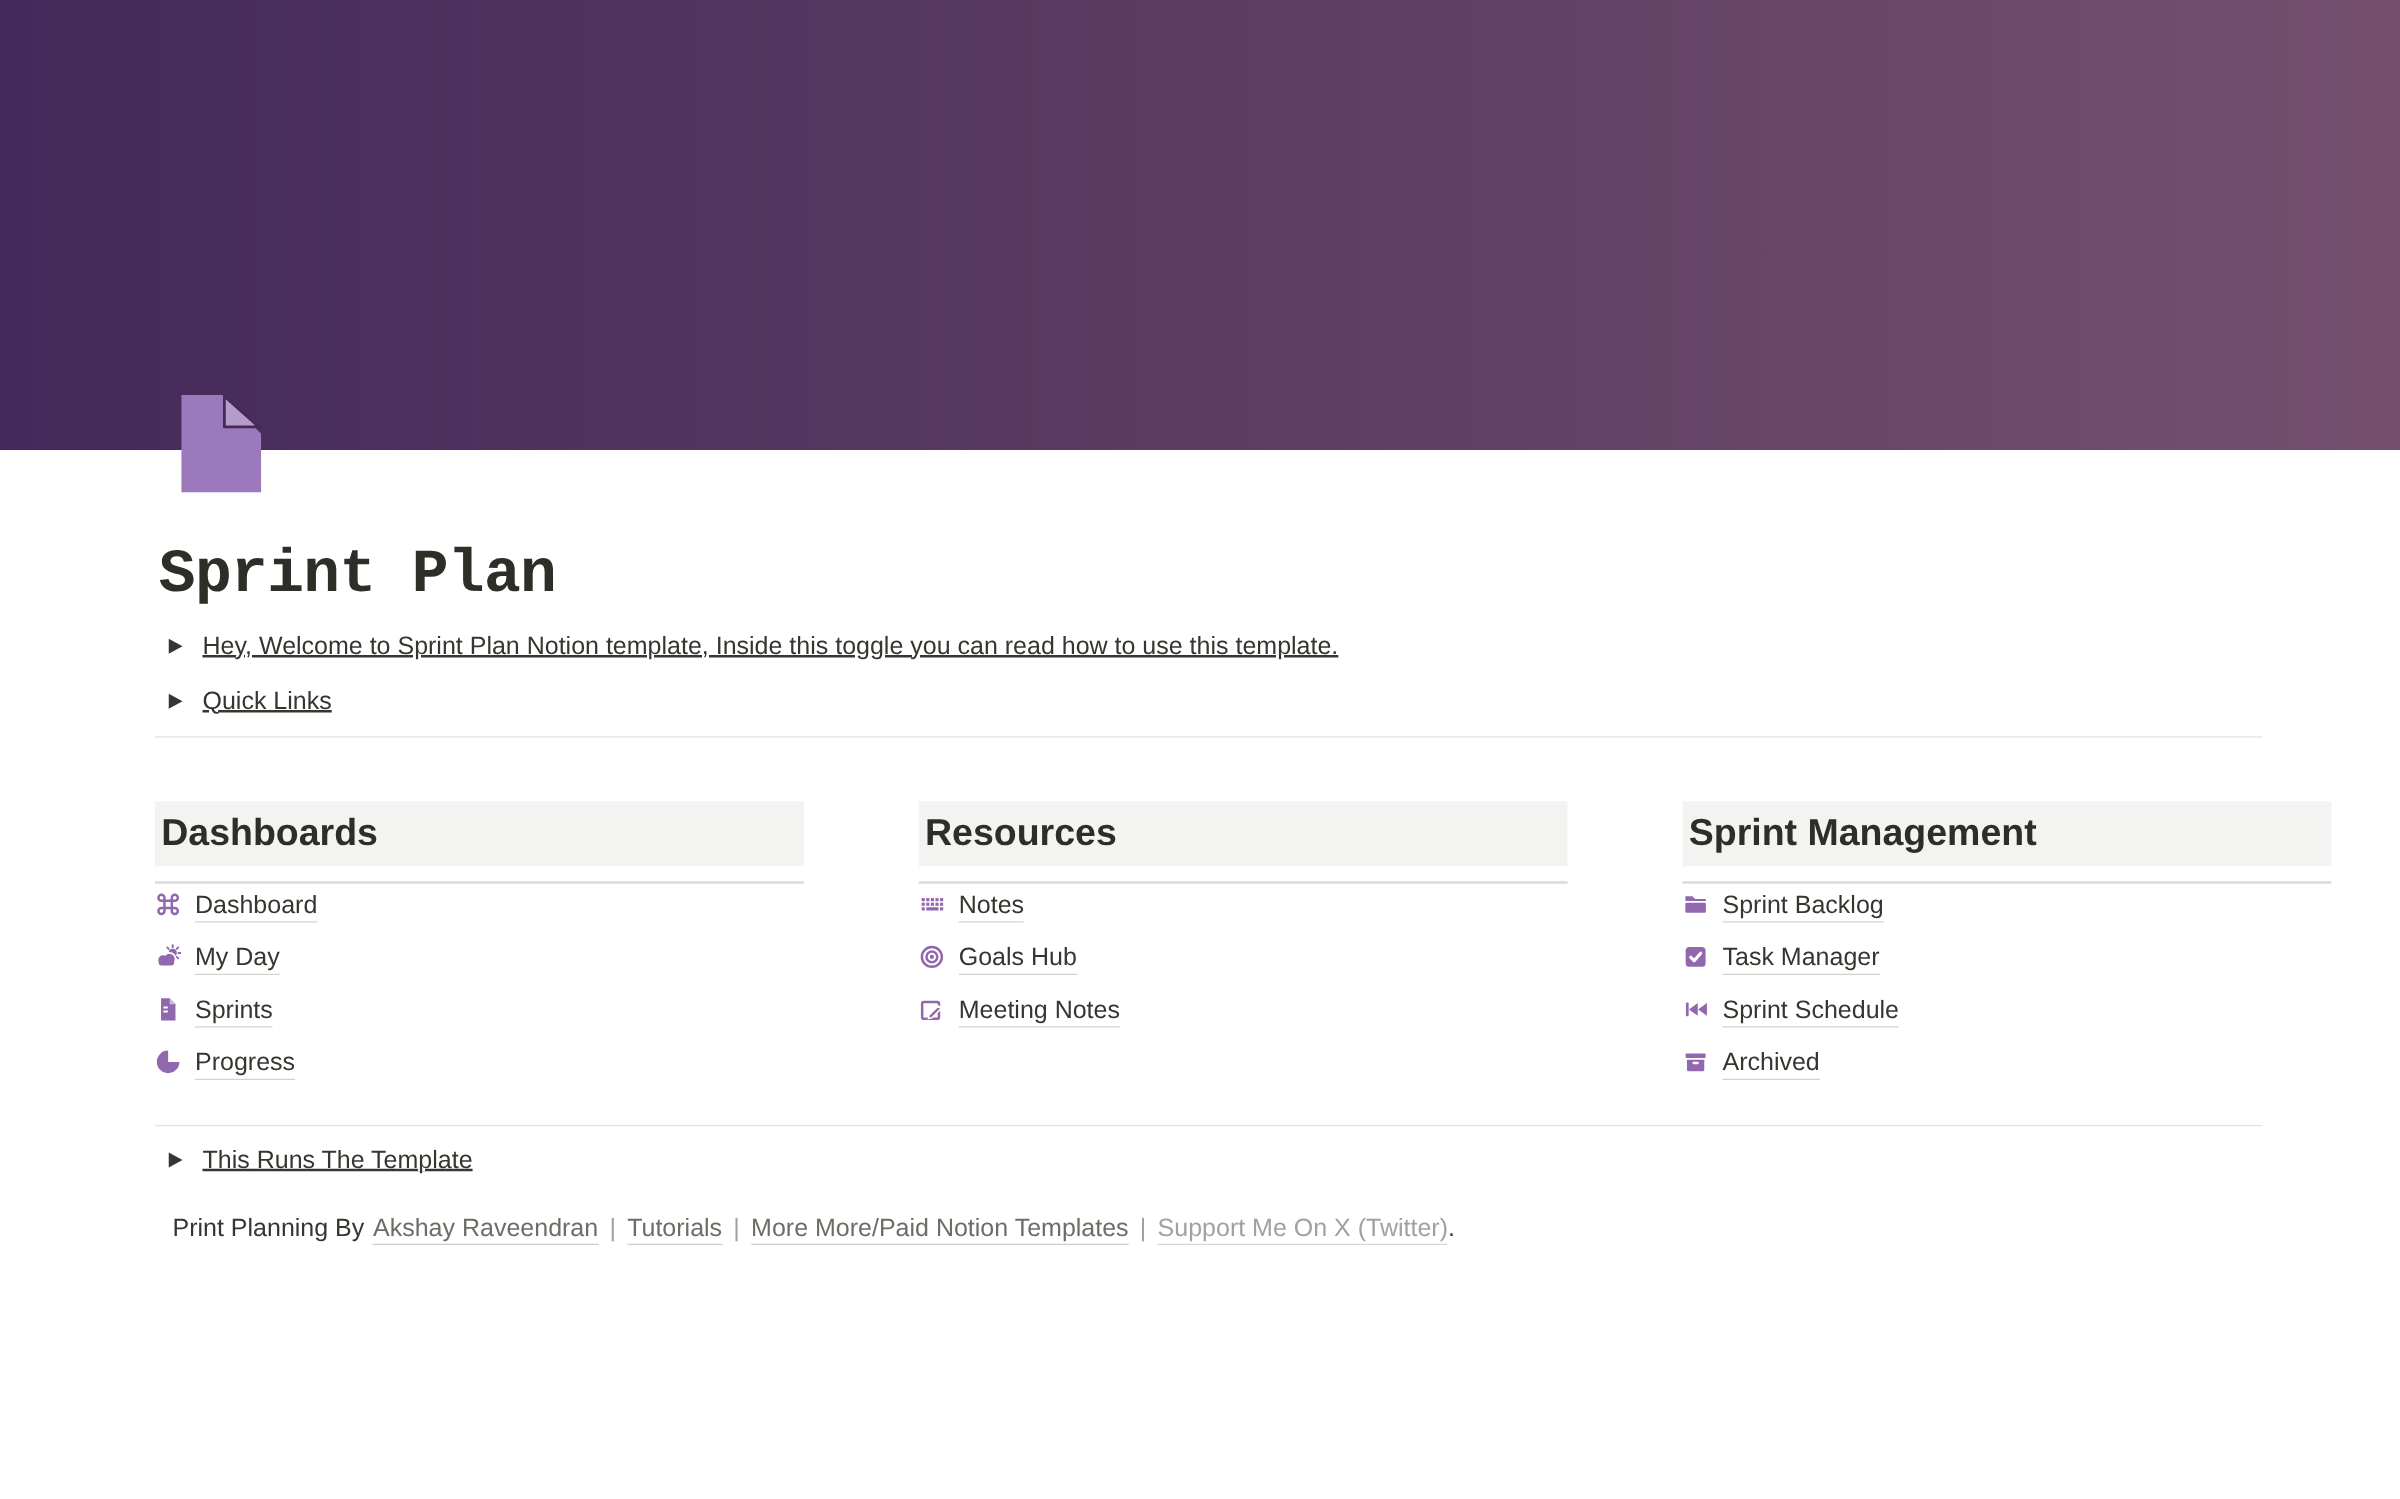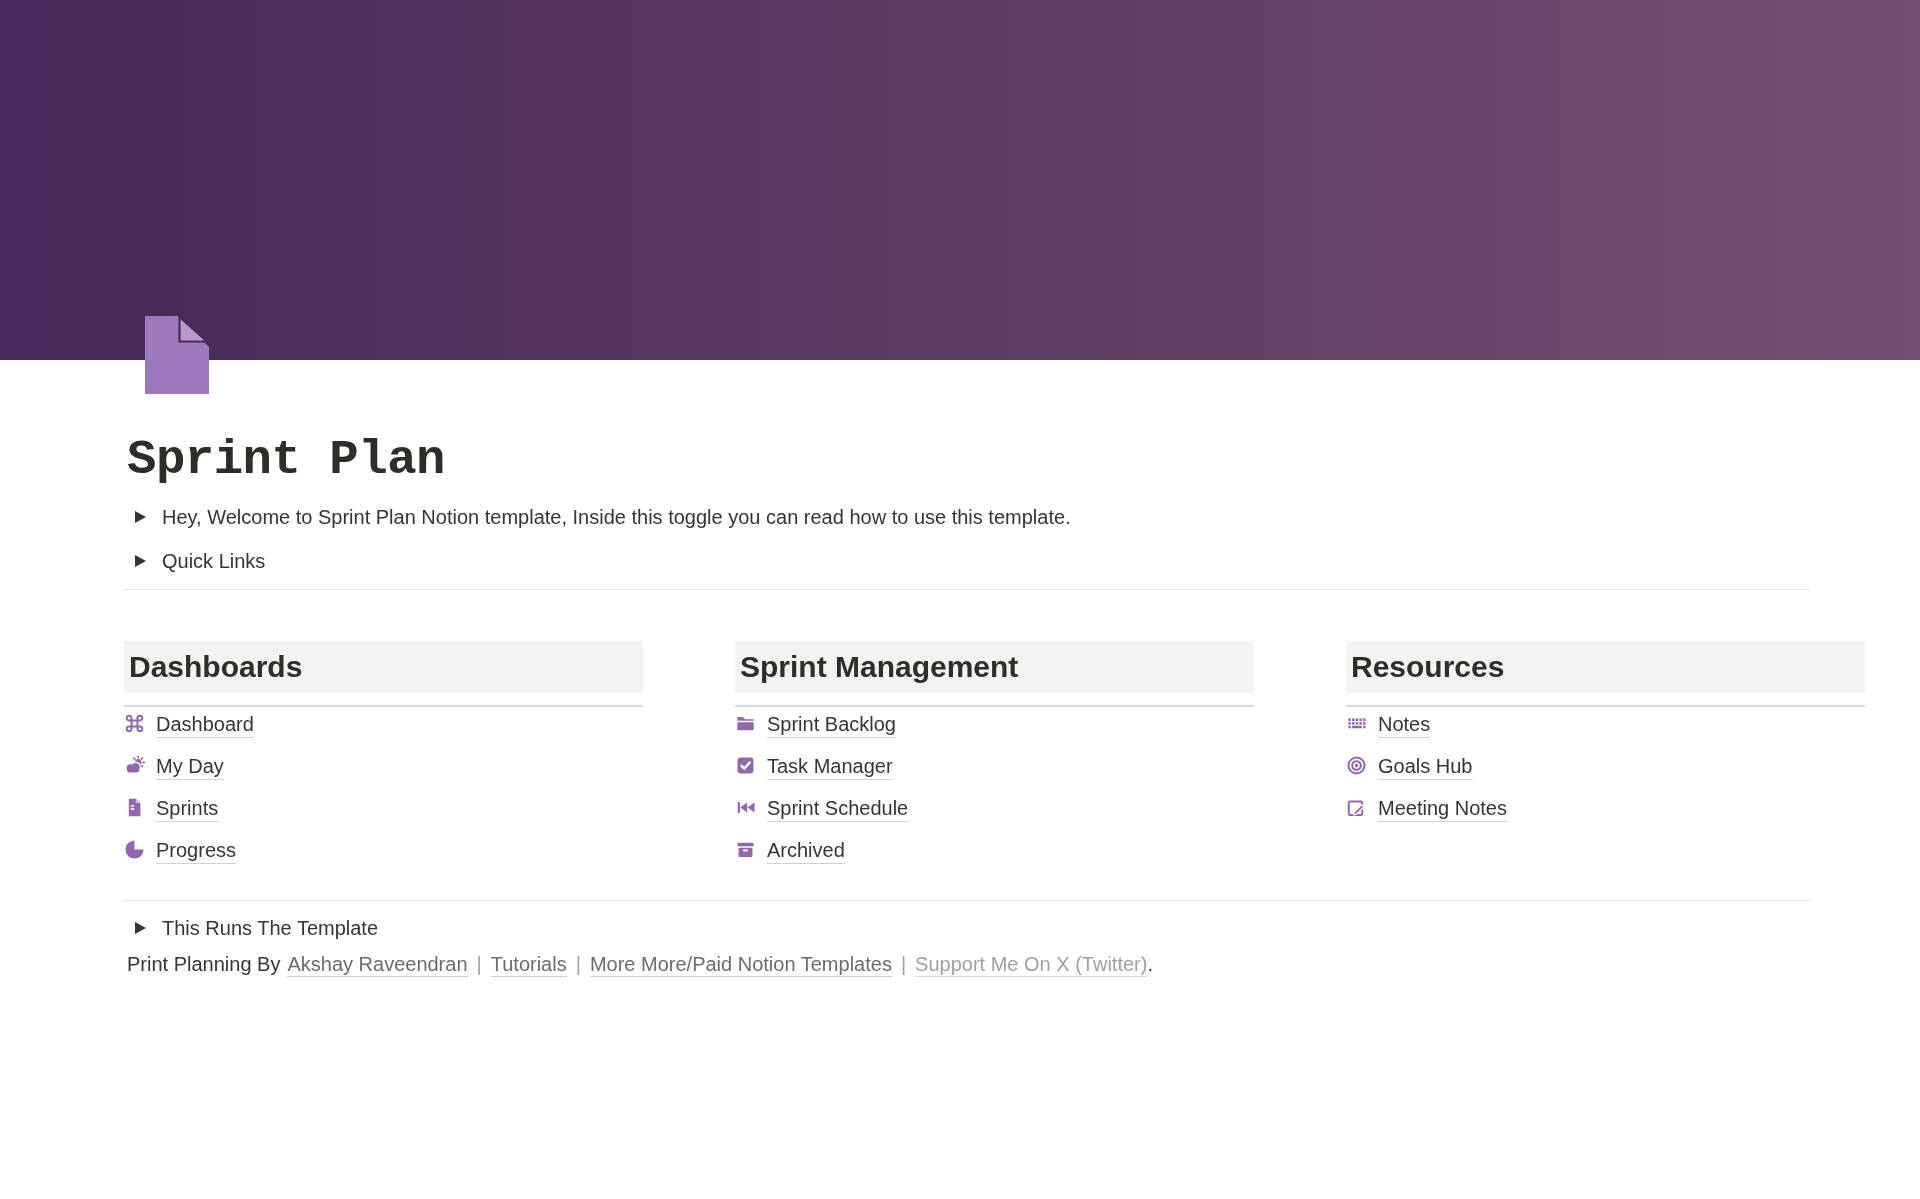--- a/index.html
+++ b/index.html
@@ -25,21 +25,21 @@
     position:absolute; top:360px; left:124px; width:1686px;
   }
   .title {
     margin-top:71px; margin-bottom:5px; padding-left:3px;
     font-size:49px; line-height:59px; font-weight:700; color:#2f2d28;
     letter-spacing:-0.5px;
     font-family:Liberation Mono, monospace;
   }
   .toggle-row {
     display:flex; align-items:center; height:44px; padding-left:3px;
-    font-size:20px; cursor:pointer;
+    font-size:20px; cursor:pointer;text-decoration:underline;
   }
   .toggle-btn {
     width:26px; height:26px; flex:none;
     display:flex; align-items:center; justify-content:center;
     margin-right:9px; border-radius:3px;
   }
   .tri {
     width:0; height:0;
     border-left:11px solid #37352f;
     border-top:6.5px solid transparent;
@@ -64,21 +64,21 @@
   .link-icon svg { width:21px; height:21px; display:block; }
   .link-label {
     font-size:20px; color:var(--text,#37352f);
     border-bottom:1.5px solid var(--underline,#d4d2cd);
     padding-bottom:1px;
   }
   .divider-bottom { margin-top:19px; }
   .toggle-bottom { margin-top:5px; }
   .footer {
     margin-top:3px; padding-left:3px; height:42px;
-    display:flex; align-items:flex-start; font-size:20px; white-space:pre;
+    display:flex; align-items:flex-end; font-size:20px; white-space:pre;margin-left:11px;
   }
   .f-link { cursor:pointer; padding-bottom:1px; border-bottom:1.5px solid #cfcdc9; }
   .f-muted { color:var(--link-muted,#6f6c66); }
   .f-faint { color:var(--link-faint,#a3a19d); border-bottom-color:#d8d6d3; }
   .f-sep { color:#a3a19d; margin:0 9px; }
   .f-prefix { margin-right:7px; }
   .f-suffix { color:var(--text,#37352f); }
 </style>
 </head>
 <body>
@@ -163,66 +163,20 @@
             </span>
     <span class="link-label">Sprints</span>
   </div>
           <div class="link-row">
     <span class="link-icon">
               <svg viewBox="0 0 20 20">
                 <path d="M10 10 V1.4 A8.6 8.6 0 1 0 18.6 10 Z" fill="#9168ad"></path>
               </svg>
             </span>
     <span class="link-label">Progress</span>
-  </div>
-        </div>
-  </div>
-      <div class="column">
-    <div class="col-header">
-      <span class="col-title">Sprint Management</span>
-    </div>
-    <div class="col-divider"></div>
-    <div class="link-list">
-          <div class="link-row">
-    <span class="link-icon">
-              <svg viewBox="0 0 20 20">
-                <path d="M2.2 3.8 H7.6 L9.6 5.9 H17.8 V7.4 H2.2 Z" fill="#9168ad"></path>
-                <rect x="2.2" y="8.8" width="15.6" height="7.6" rx="1" fill="#9168ad"></rect>
-              </svg>
-            </span>
-    <span class="link-label">Sprint Backlog</span>
-  </div>
-          <div class="link-row">
-    <span class="link-icon">
-              <svg viewBox="0 0 20 20">
-                <rect x="2.4" y="2.4" width="15.2" height="15.2" rx="3" fill="#9168ad"></rect>
-                <path d="M6.3 10.3 L8.9 12.9 L13.8 7.2" stroke="#ffffff" stroke-width="2.4" fill="none" stroke-linecap="round" stroke-linejoin="round"></path>
-              </svg>
-            </span>
-    <span class="link-label">Task Manager</span>
-  </div>
-          <div class="link-row">
-    <span class="link-icon">
-              <svg viewBox="0 0 20 20">
-                <rect x="2.6" y="4.8" width="2.1" height="10.4" rx="0.8" fill="#9168ad"></rect>
-                <path d="M11.6 5.2 V14.8 L4.9 10 Z" fill="#9168ad"></path>
-                <path d="M18.6 5.2 V14.8 L11.9 10 Z" fill="#9168ad"></path>
-              </svg>
-            </span>
-    <span class="link-label">Sprint Schedule</span>
-  </div>
-          <div class="link-row">
-    <span class="link-icon">
-              <svg viewBox="0 0 20 20">
-                <rect x="2.4" y="3.6" width="15.2" height="3.4" rx="0.6" fill="#9168ad"></rect>
-                <path d="M3.4 8.4 H16.6 V16 a1.2 1.2 0 0 1 -1.2 1.2 H4.6 A1.2 1.2 0 0 1 3.4 16 Z" fill="#9168ad"></path>
-                <rect x="7.6" y="9.9" width="4.8" height="1.9" rx="0.9" fill="#ffffff"></rect>
-              </svg>
-            </span>
-    <span class="link-label">Archived</span>
   </div>
         </div>
   </div>
       <div class="column">
     <div class="col-header">
       <span class="col-title">Resources</span>
     </div>
     <div class="col-divider"></div>
     <div class="link-list">
           <div class="link-row">
@@ -261,20 +215,66 @@
     <span class="link-icon">
               <svg viewBox="0 0 20 20">
                 <rect x="2.6" y="4.4" width="12.8" height="12.8" rx="1.2" fill="none" stroke="#9168ad" stroke-width="1.9"></rect>
                 <path d="M7.3 17 L7.9 14.3 L14.9 7.3 L17 9.4 L10 16.4 Z" fill="#9168ad" stroke="#ffffff" stroke-width="1.2" stroke-linejoin="round"></path>
               </svg>
             </span>
     <span class="link-label">Meeting Notes</span>
   </div>
         </div>
   </div>
+      <div class="column">
+    <div class="col-header">
+      <span class="col-title">Sprint Management</span>
+    </div>
+    <div class="col-divider"></div>
+    <div class="link-list">
+          <div class="link-row">
+    <span class="link-icon">
+              <svg viewBox="0 0 20 20">
+                <path d="M2.2 3.8 H7.6 L9.6 5.9 H17.8 V7.4 H2.2 Z" fill="#9168ad"></path>
+                <rect x="2.2" y="8.8" width="15.6" height="7.6" rx="1" fill="#9168ad"></rect>
+              </svg>
+            </span>
+    <span class="link-label">Sprint Backlog</span>
+  </div>
+          <div class="link-row">
+    <span class="link-icon">
+              <svg viewBox="0 0 20 20">
+                <rect x="2.4" y="2.4" width="15.2" height="15.2" rx="3" fill="#9168ad"></rect>
+                <path d="M6.3 10.3 L8.9 12.9 L13.8 7.2" stroke="#ffffff" stroke-width="2.4" fill="none" stroke-linecap="round" stroke-linejoin="round"></path>
+              </svg>
+            </span>
+    <span class="link-label">Task Manager</span>
+  </div>
+          <div class="link-row">
+    <span class="link-icon">
+              <svg viewBox="0 0 20 20">
+                <rect x="2.6" y="4.8" width="2.1" height="10.4" rx="0.8" fill="#9168ad"></rect>
+                <path d="M11.6 5.2 V14.8 L4.9 10 Z" fill="#9168ad"></path>
+                <path d="M18.6 5.2 V14.8 L11.9 10 Z" fill="#9168ad"></path>
+              </svg>
+            </span>
+    <span class="link-label">Sprint Schedule</span>
+  </div>
+          <div class="link-row">
+    <span class="link-icon">
+              <svg viewBox="0 0 20 20">
+                <rect x="2.4" y="3.6" width="15.2" height="3.4" rx="0.6" fill="#9168ad"></rect>
+                <path d="M3.4 8.4 H16.6 V16 a1.2 1.2 0 0 1 -1.2 1.2 H4.6 A1.2 1.2 0 0 1 3.4 16 Z" fill="#9168ad"></path>
+                <rect x="7.6" y="9.9" width="4.8" height="1.9" rx="0.9" fill="#ffffff"></rect>
+              </svg>
+            </span>
+    <span class="link-label">Archived</span>
+  </div>
+        </div>
+  </div>
     </div>
 
   <div class="divider divider-bottom"></div>
 
   <div class="toggle-row toggle-bottom">
     <span class="toggle-btn">
         <span class="tri"></span>
       </span>
     <span class="toggle-label">This Runs The Template</span>
   </div>

